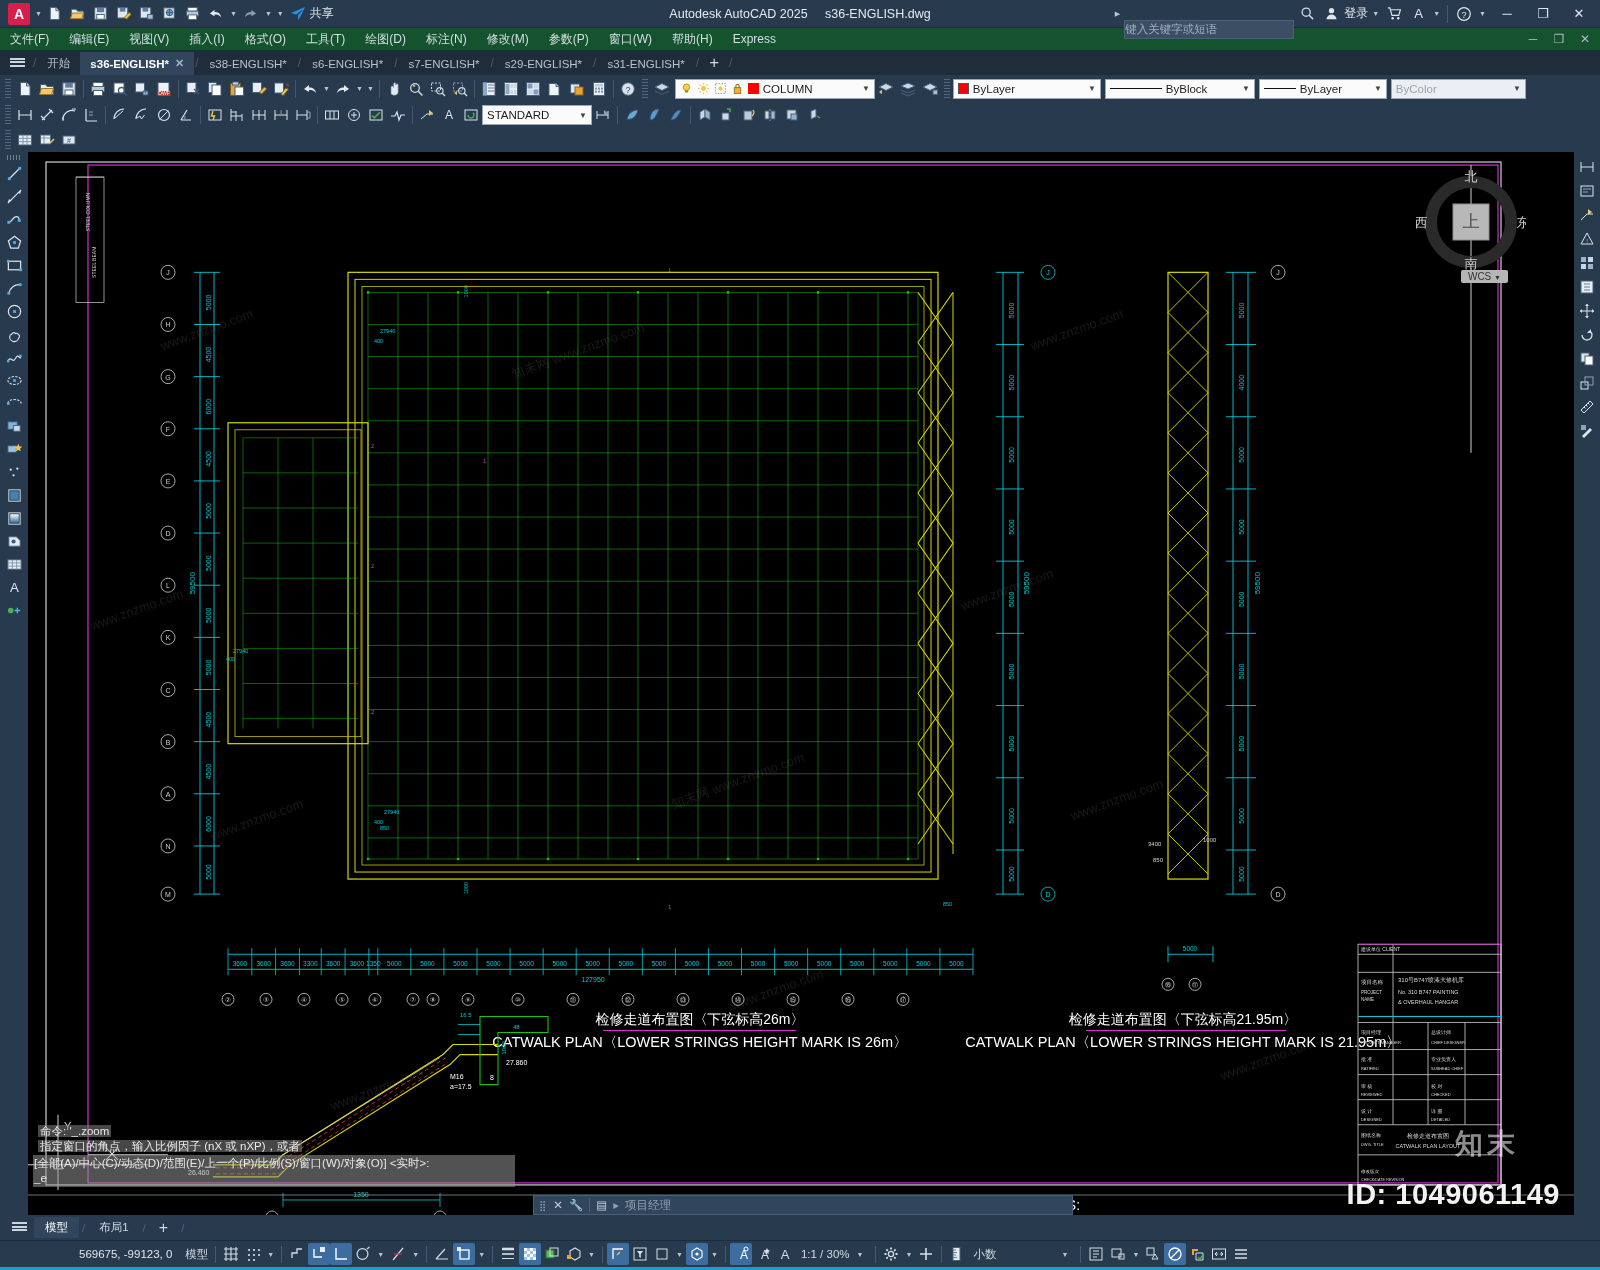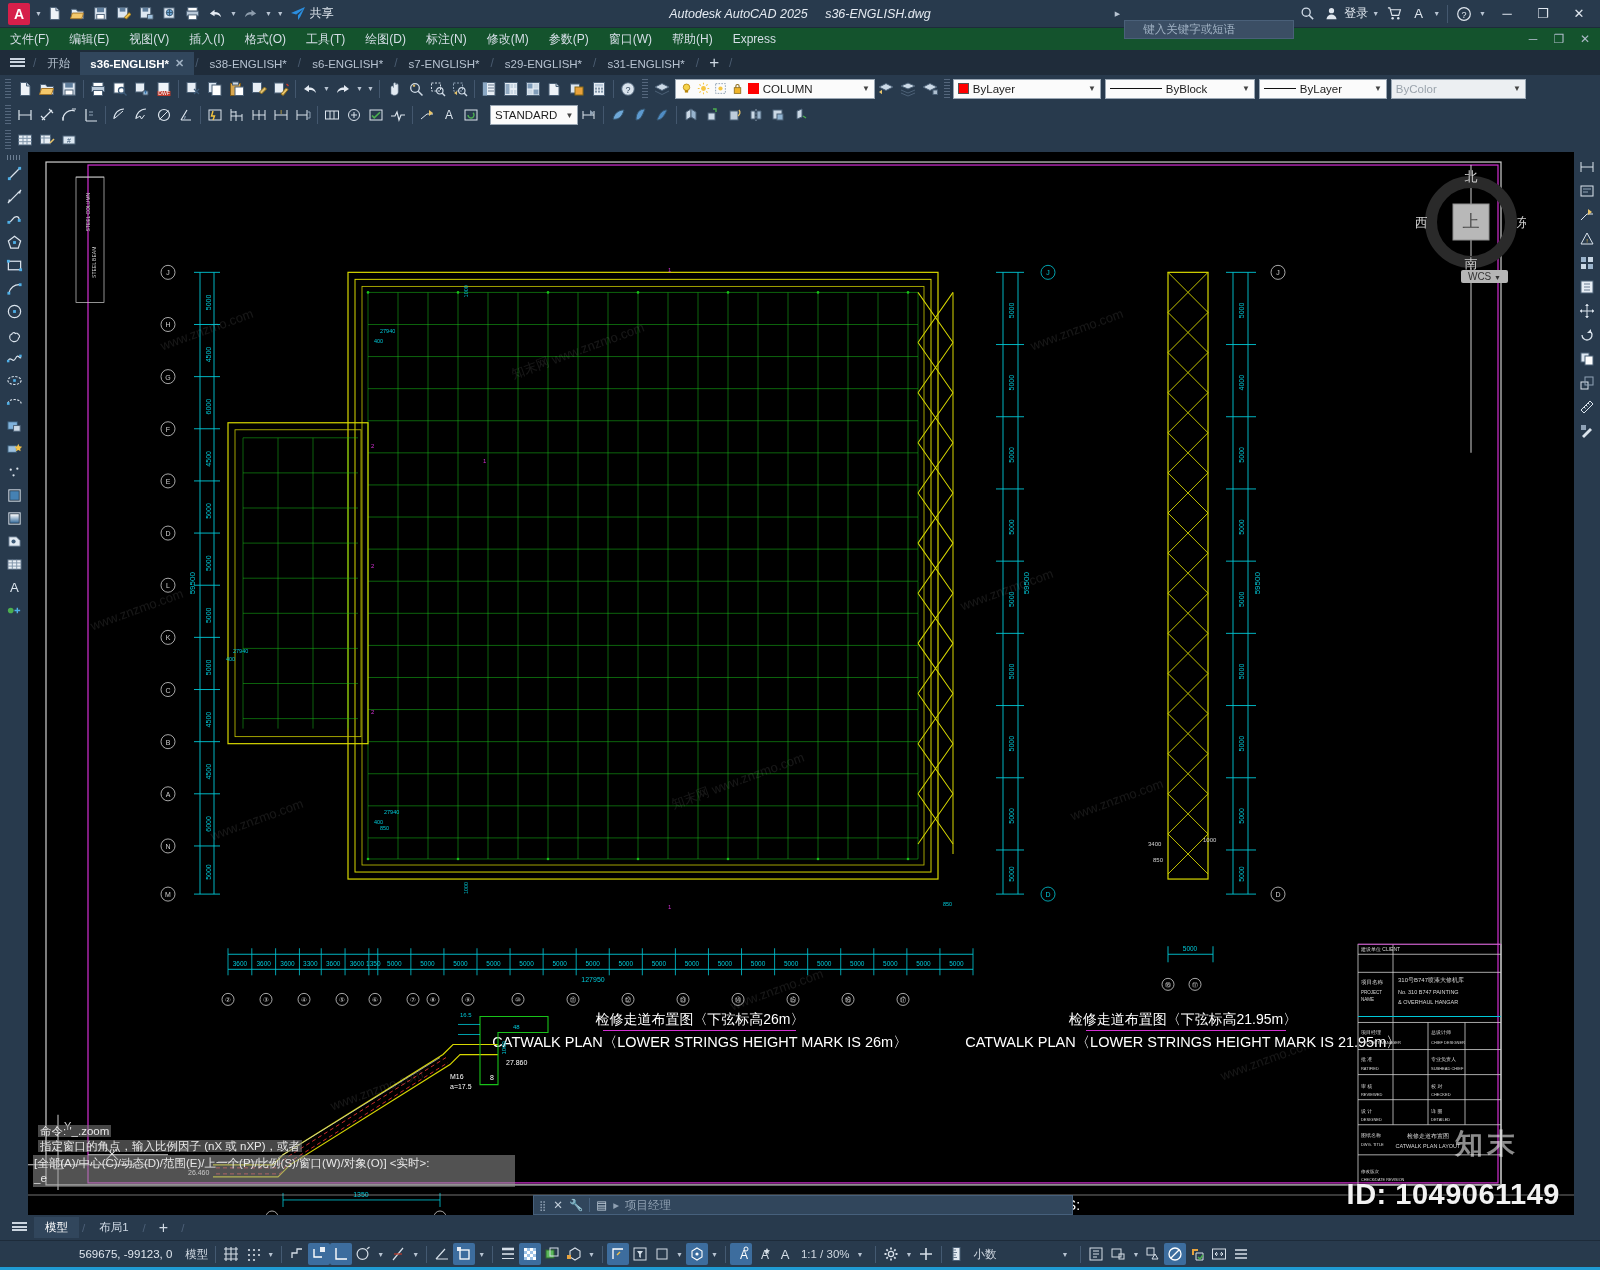--- a/index.html
+++ b/index.html
@@ -25,26 +25,26 @@
     margin:0 3px 0 8px; border-radius:2px;
   }
   .qat { display:flex; align-items:center; gap:1px; }
   .qbtn {
     width:22px; height:22px; display:flex; align-items:center; justify-content:center;
     border-radius:2px; cursor:default;
   }
   .caret { font-size:7px; color:#b8c4d2; padding:0 2px; }
   .tb-title {
     position:absolute; left:0; right:0; text-align:center; font-size:12.5px;
-    color:#e4eaf1; pointer-events:none;font-style:italic;
+    color:#e4eaf1; pointer-events:none;
   }
   .tb-right { margin-left:auto; display:flex; align-items:center; gap:2px; padding-right:4px; z-index:2;}
   .searchbox {
     width:170px; height:19px; background:#3b4e64; border:1px solid #4a6079;
-    color:#9fb0c2; font-size:11.5px; padding:0 18px; display:flex; align-items:center;margin-top:32px;
+    color:#9fb0c2; font-size:11.5px; padding:0 0; display:flex; align-items:center;margin-top:32px;
   }
   .winbtn { width:34px; height:28px; display:flex; align-items:center; justify-content:center; font-size:13px; color:#dfe6ee;}
 
   
   .menubar {
     height:22px; background:#14532d; display:flex; align-items:center;
     color:#d6dee7; font-size:12px; flex:0 0 22px; position:relative;
   }
   .menu-item { padding:2px 10px; cursor:default; }
   .mb-right { position:absolute; right:2px; display:flex; }
@@ -726,21 +726,21 @@
         <svg width="16" height="16" viewBox="0 0 16 16">
           <text x="8" y="12" font-size="12" text-anchor="middle" fill="#dbe4ed" font-family="Liberation Sans">A</text>
         </svg>
       </div>
     <div class="ti">
         <svg width="16" height="16" viewBox="0 0 16 16">
           <rect x="2" y="3" width="12" height="10" fill="none" stroke="#dbe4ed"></rect>
           <path d="M5 8a3 3 0 105-2.2" fill="none" stroke="#4caf50" stroke-width="1.4"></path>
         </svg>
       </div>
-    <div class="combo" style="width:88px;margin-left:8px">
+    <div class="combo" style="width:110px;margin-left:0">
       <span>STANDARD</span>
       <span class="arrow">▼</span>
     </div>
     <div class="ti">
         <svg width="16" height="16" viewBox="0 0 16 16">
           <path d="M2 4v8M13 4v8M2 8h11" stroke="#dbe4ed" fill="none"></path>
           <path d="M9 3l4 3-4 3z" fill="#8fa2b6"></path>
         </svg>
       </div>
     <div class="sep"></div>

